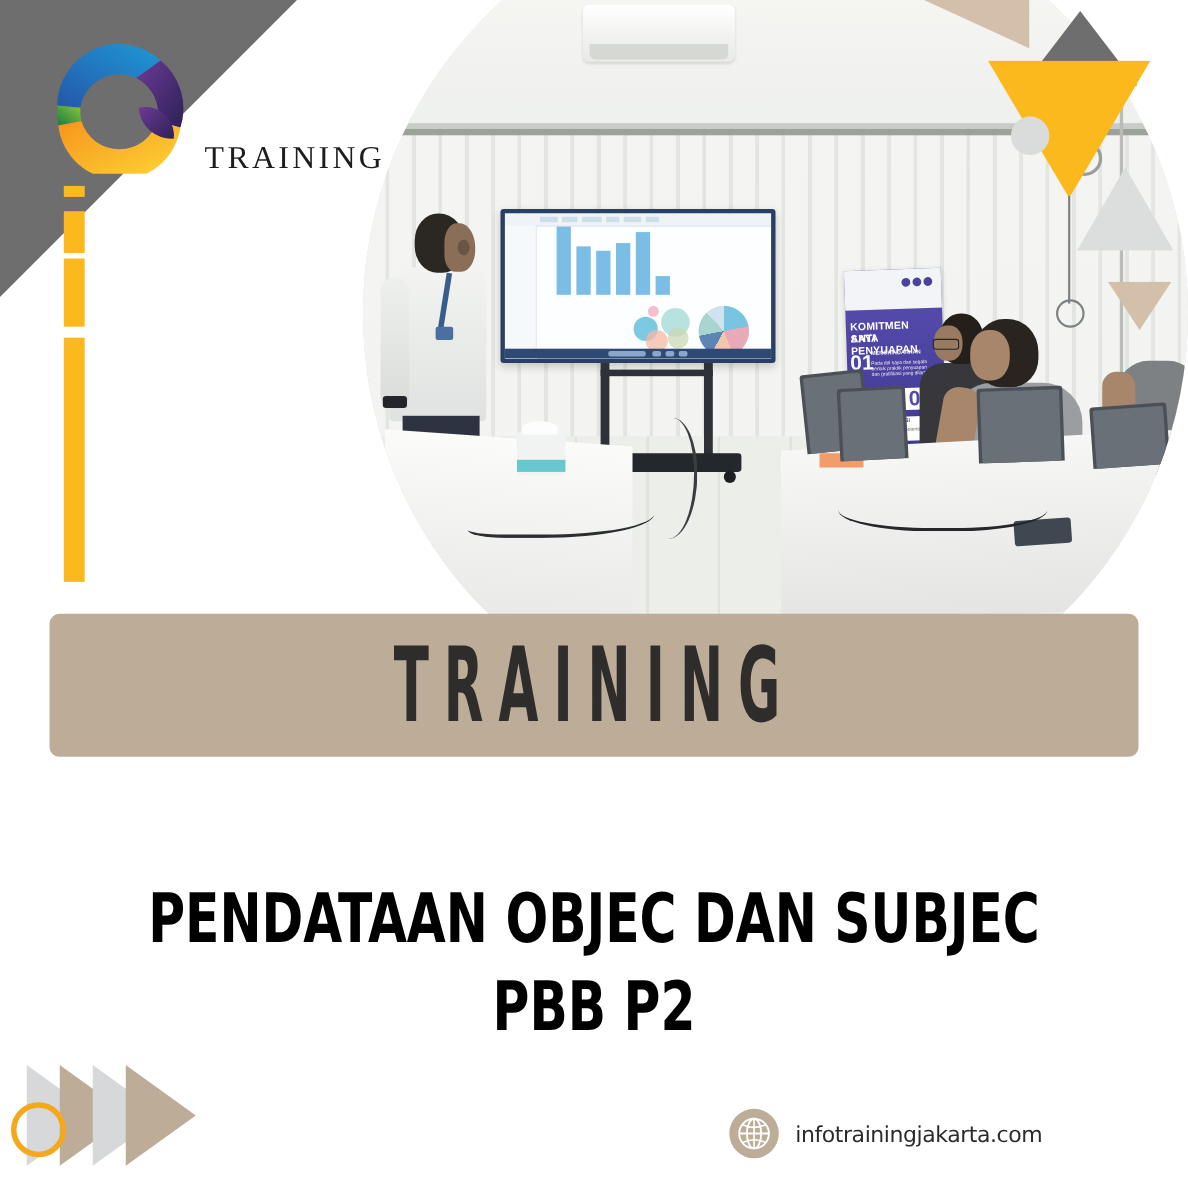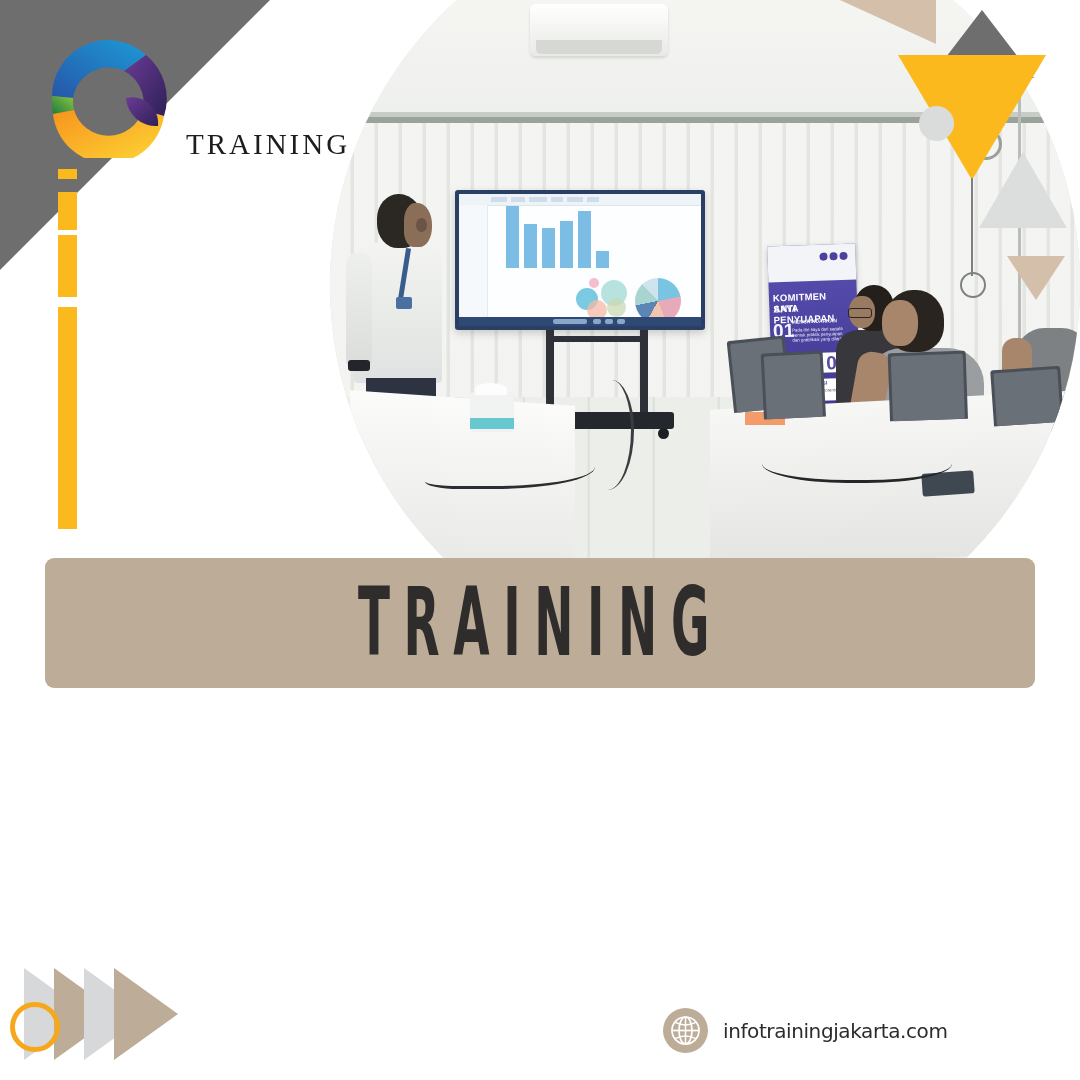--- a/index.html
+++ b/index.html
@@ -322,20 +322,24 @@
 
   <div class="dash" style="left:58px;top:169px;width:19px;height:10px;"></div>
   <div class="dash" style="left:58px;top:192px;width:19px;height:38px;"></div>
   <div class="dash" style="left:58px;top:235px;width:19px;height:62px;"></div>
   <div class="dash" style="left:58px;top:307px;width:19px;height:222px;"></div>
 
   <div class="banner">
     <span class="banner-text">TRAINING</span>
   </div>
 
+  <div class="title">
+    <span class="title-line">PENDATAAN OBJEC DAN SUBJEC</span>
+    <span class="title-line">PBB P2</span>
+  </div>
 
   <div class="arrows">
     <div class="arrow" style="left:18px;background:#d6d8d9;"></div>
     <div class="arrow" style="left:48px;background:#bdac98;"></div>
     <div class="arrow" style="left:78px;background:#d6d8d9;"></div>
     <div class="arrow" style="left:108px;background:#bdac98;"></div>
   </div>
   <div class="arrow-ring"></div>
 
   <div class="web">

